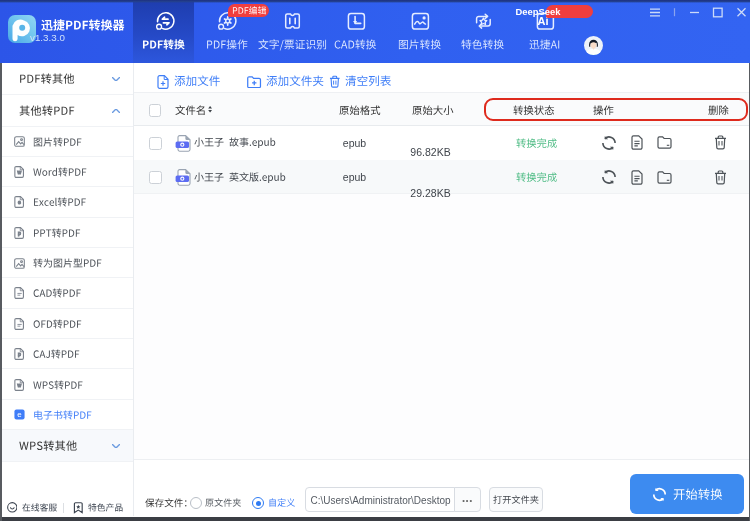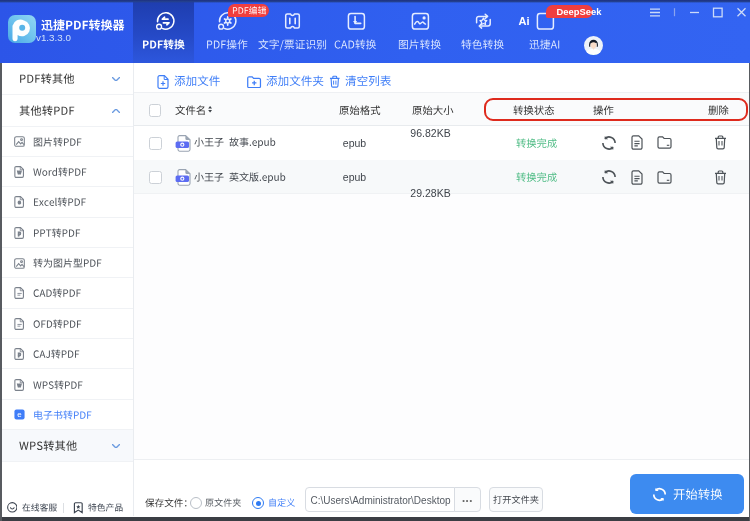--- a/index.html
+++ b/index.html
@@ -18,21 +18,21 @@
 <div style="position:absolute;left:41.4px;top:18.8px;line-height:0"><svg width="83.6" height="12.0" viewBox="0 -880 6966 1000" style="overflow:visible" fill="#ffffff">
       <use href="#g0b" x="0"></use>
       <use href="#g1b" x="1000"></use>
       <use href="#g2b" x="2000"></use>
       <use href="#g3b" x="2667"></use>
       <use href="#g4b" x="3381"></use>
       <use href="#g5b" x="3966"></use>
       <use href="#g6b" x="4966"></use>
       <use href="#g7b" x="5966"></use>
     </svg></div>
-<div style="position:absolute;left:36px;top:37.3px;transform:translateY(-50%);font:400 9.8px 'Liberation Sans',sans-serif;color:#cfe0fa;white-space:nowrap;letter-spacing:normal">v1.3.3.0</div>
+<div style="position:absolute;left:30px;top:37.3px;transform:translateY(-50%);font:400 9.8px 'Liberation Sans',sans-serif;color:#cfe0fa;white-space:nowrap;letter-spacing:normal">v1.3.3.0</div>
 <svg style="position:absolute;left:152.5px;top:9.5px" width="24" height="24" viewBox="0 0 24 24" fill="none" stroke="#ffffff" stroke-width="1.5" stroke-linecap="round" stroke-linejoin="round">
     <path d="M4.53 11.71 A8.2 8.2 0 1 1 9.23 18.43"></path>
     <path d="M9.4 9.2 h5.6 M9.4 9.2 l2.2 -2.0 M16.0 12.8 h-5.6 M16.0 12.8 l-2.2 2.0" stroke-width="1.7"></path>
     <circle cx="6.1" cy="16.7" r="2.45" stroke-width="1.3"></circle>
     <path d="M3.7 19.6 l1.5 -0.25 -1.0 -1.1 z" fill="#ffffff" stroke="none"></path>
   </svg>
 <svg style="position:absolute;left:215.3px;top:9.5px" width="24" height="24" viewBox="0 0 24 24" fill="none" stroke="#e6edff" stroke-width="1.5" stroke-linecap="round" stroke-linejoin="round">
     <path d="M4.53 11.71 A8.2 8.2 0 1 1 9.23 18.43"></path>
     <circle cx="12.7" cy="11" r="2.0"></circle>
     <path d="M12.7 6.9 v1.2 M15.9 9.0 l-1.0 0.6 M15.9 13.0 l-1.0 -0.6 M12.7 15.1 v-1.2 M9.5 13.0 l1.0 -0.6 M9.5 9.0 l1.0 0.6" stroke-width="1.7"></path>
@@ -57,21 +57,21 @@
 <svg style="position:absolute;left:470.5px;top:9.5px" width="24" height="24" viewBox="0 0 24 24" fill="none" stroke="#e6edff" stroke-width="1.5" stroke-linecap="round" stroke-linejoin="round">
     <path d="M5.6 12.8 V8.6 a2.2 2.2 0 0 1 2.2 -2.2 H15.8" stroke-width="1.5"></path>
     <path d="M14.2 4.3 l2.4 2.1 -2.4 2.1" stroke-width="1.5"></path>
     <path d="M19.2 9.6 v4.2 a2.2 2.2 0 0 1 -2.2 2.2 H9.0" stroke-width="1.5"></path>
     <path d="M10.6 18.1 l-2.4 -2.1 2.4 -2.1" stroke-width="1.5"></path>
     <path d="M12.4 8.1 l1.1 2.1 2.3 0.36 -1.65 1.65 0.36 2.3 -2.11 -1.05 -2.11 1.05 0.36 -2.3 -1.65 -1.65 2.3 -0.36 z" stroke-width="1.3"></path>
   </svg>
 <svg style="position:absolute;left:533px;top:9.5px" width="24" height="24" viewBox="0 0 24 24" fill="none">
     <rect x="4.4" y="3.6" width="16" height="15.4" rx="2.6" stroke="#e6edff" stroke-width="1.5"></rect>
   </svg>
-<div style="position:absolute;left:524px;top:21.2px;transform:translate(-50%,-50%);font:700 11px 'Liberation Sans',sans-serif;color:#ffffff;white-space:nowrap;letter-spacing:normal">Ai</div>
+<div style="position:absolute;left:543px;top:21.2px;transform:translate(-50%,-50%);font:700 11px 'Liberation Sans',sans-serif;color:#ffffff;white-space:nowrap;letter-spacing:normal">Ai</div>
 <div style="position:absolute;left:142.1px;top:38.5px;line-height:0"><svg width="42.8" height="10.8" viewBox="0 -880 3966 1000" style="overflow:visible" fill="#ffffff">
       <use href="#g2b" x="0"></use>
       <use href="#g3b" x="667"></use>
       <use href="#g4b" x="1381"></use>
       <use href="#g5b" x="1966"></use>
       <use href="#g6b" x="2966"></use>
     </svg></div>
 <div style="position:absolute;left:206.4px;top:38.5px;line-height:0"><svg width="41.8" height="10.8" viewBox="0 -880 3873 1000" style="overflow:visible" fill="#dfe9ff">
       <use href="#g8" x="0"></use>
       <use href="#g9" x="633"></use>
@@ -115,21 +115,21 @@
     </svg></div>
 <div style="position:absolute;left:228px;top:4px;width:41px;height:12.5px;background:#f03e3e;border-radius:7px 7px 7px 2px"></div>
 <div style="position:absolute;left:231.5px;top:5.9px;line-height:0"><svg width="34.5" height="8.9" viewBox="0 -880 3873 1000" style="overflow:visible" fill="#ffffff">
       <use href="#g8" x="0"></use>
       <use href="#g9" x="633"></use>
       <use href="#g10" x="1321"></use>
       <use href="#g31" x="1873"></use>
       <use href="#g32" x="2873"></use>
     </svg></div>
 <div style="position:absolute;left:545.5px;top:4.5px;width:47px;height:13px;background:#f03e3e;border-radius:7.5px 7.5px 7.5px 2px"></div>
-<div style="position:absolute;left:579px;top:11.3px;transform:translate(-50%,-50%);font:700 9.4px 'Liberation Sans',sans-serif;color:#ffffff;white-space:nowrap;letter-spacing:normal">DeepSeek</div>
+<div style="position:absolute;left:538px;top:11.3px;transform:translate(-50%,-50%);font:700 9.4px 'Liberation Sans',sans-serif;color:#ffffff;white-space:nowrap;letter-spacing:normal">DeepSeek</div>
 <svg style="position:absolute;left:583.5px;top:36px" width="19" height="19" viewBox="0 0 19 19">
 <circle cx="9.5" cy="9.5" r="9.5" fill="#edf2f9"></circle>
 <path d="M5.1 10.6 V8.2 a4.4 4.4 0 0 1 8.8 0 v2.4 l-1.1 0.3 -0.2 -4.1 -2.4 1.0 -3.6 -0.6 -0.4 3.7 z" fill="#141c28"></path>
 <circle cx="9.5" cy="9.3" r="3.0" fill="#f8dcc9"></circle>
 <path d="M9.5 19 a9.5 9.5 0 0 1 -7.1 -3.2 c1.1 -2 3.9 -3.0 7.1 -3.0 s6.0 1.0 7.1 3.0 A9.5 9.5 0 0 1 9.5 19 z" fill="#fdfefe"></path>
 <path d="M8 11.8 l1.5 1.9 1.5 -1.9 v-1.8 h-3 z" fill="#f8dcc9"></path>
 <path d="M3.2 16.8 a9.5 9.5 0 0 0 12.6 0 c-1.8 1.4 -3.9 2.2 -6.3 2.2 s-4.5 -0.8 -6.3 -2.2 z" fill="#6ac4da"></path>
 </svg>
 <svg style="position:absolute;left:646px;top:5px" width="104" height="14" viewBox="0 0 104 14" fill="none" stroke="#ccdaf8" stroke-width="1.3">
     <path d="M4 4.2 h10 M4 7.5 h10 M4 10.8 h10"></path>
@@ -435,21 +435,21 @@
       <use href="#g51" x="2000"></use>
       <use href="#g79" x="3500"></use>
       <use href="#g80" x="4500"></use>
       <use href="#g81" x="5500"></use>
       <use href="#g42" x="5778"></use>
       <use href="#g82" x="6332"></use>
       <use href="#g83" x="6952"></use>
       <use href="#g84" x="7559"></use>
     </svg></div>
 <div style="position:absolute;left:354.5px;top:142.8px;transform:translate(-50%,-50%);font:400 10.5px 'Liberation Sans',sans-serif;color:#40454c;white-space:nowrap;letter-spacing:normal">epub</div>
-<div style="position:absolute;left:430.5px;top:133px;transform:translate(-50%,-50%);font:400 10.5px 'Liberation Sans',sans-serif;color:#40454c;white-space:nowrap;letter-spacing:normal">96.82KB</div>
+<div style="position:absolute;left:430.5px;top:152px;transform:translate(-50%,-50%);font:400 10.5px 'Liberation Sans',sans-serif;color:#40454c;white-space:nowrap;letter-spacing:normal">96.82KB</div>
 <div style="position:absolute;left:516.4px;top:137.7px;line-height:0"><svg width="41.2" height="10.3" viewBox="0 -880 4000 1000" style="overflow:visible" fill="#4cbb83">
       <use href="#g22" x="0"></use>
       <use href="#g23" x="1000"></use>
       <use href="#g85" x="2000"></use>
       <use href="#g86" x="3000"></use>
     </svg></div>
 <svg style="position:absolute;left:601px;top:134.8px" width="16" height="16" viewBox="0 0 16 16" fill="none" stroke="#4d5358" stroke-width="1.6">
     <path d="M14.1 8 a6.1 6.1 0 0 0 -10.3 -4.4 M1.9 8 a6.1 6.1 0 0 0 10.3 4.4"></path>
     <path d="M3.8 0.9 v3.3 h3.3 z M12.2 15.1 v-3.3 h-3.3 z" fill="#4d5358" stroke="none"></path>
   </svg>

